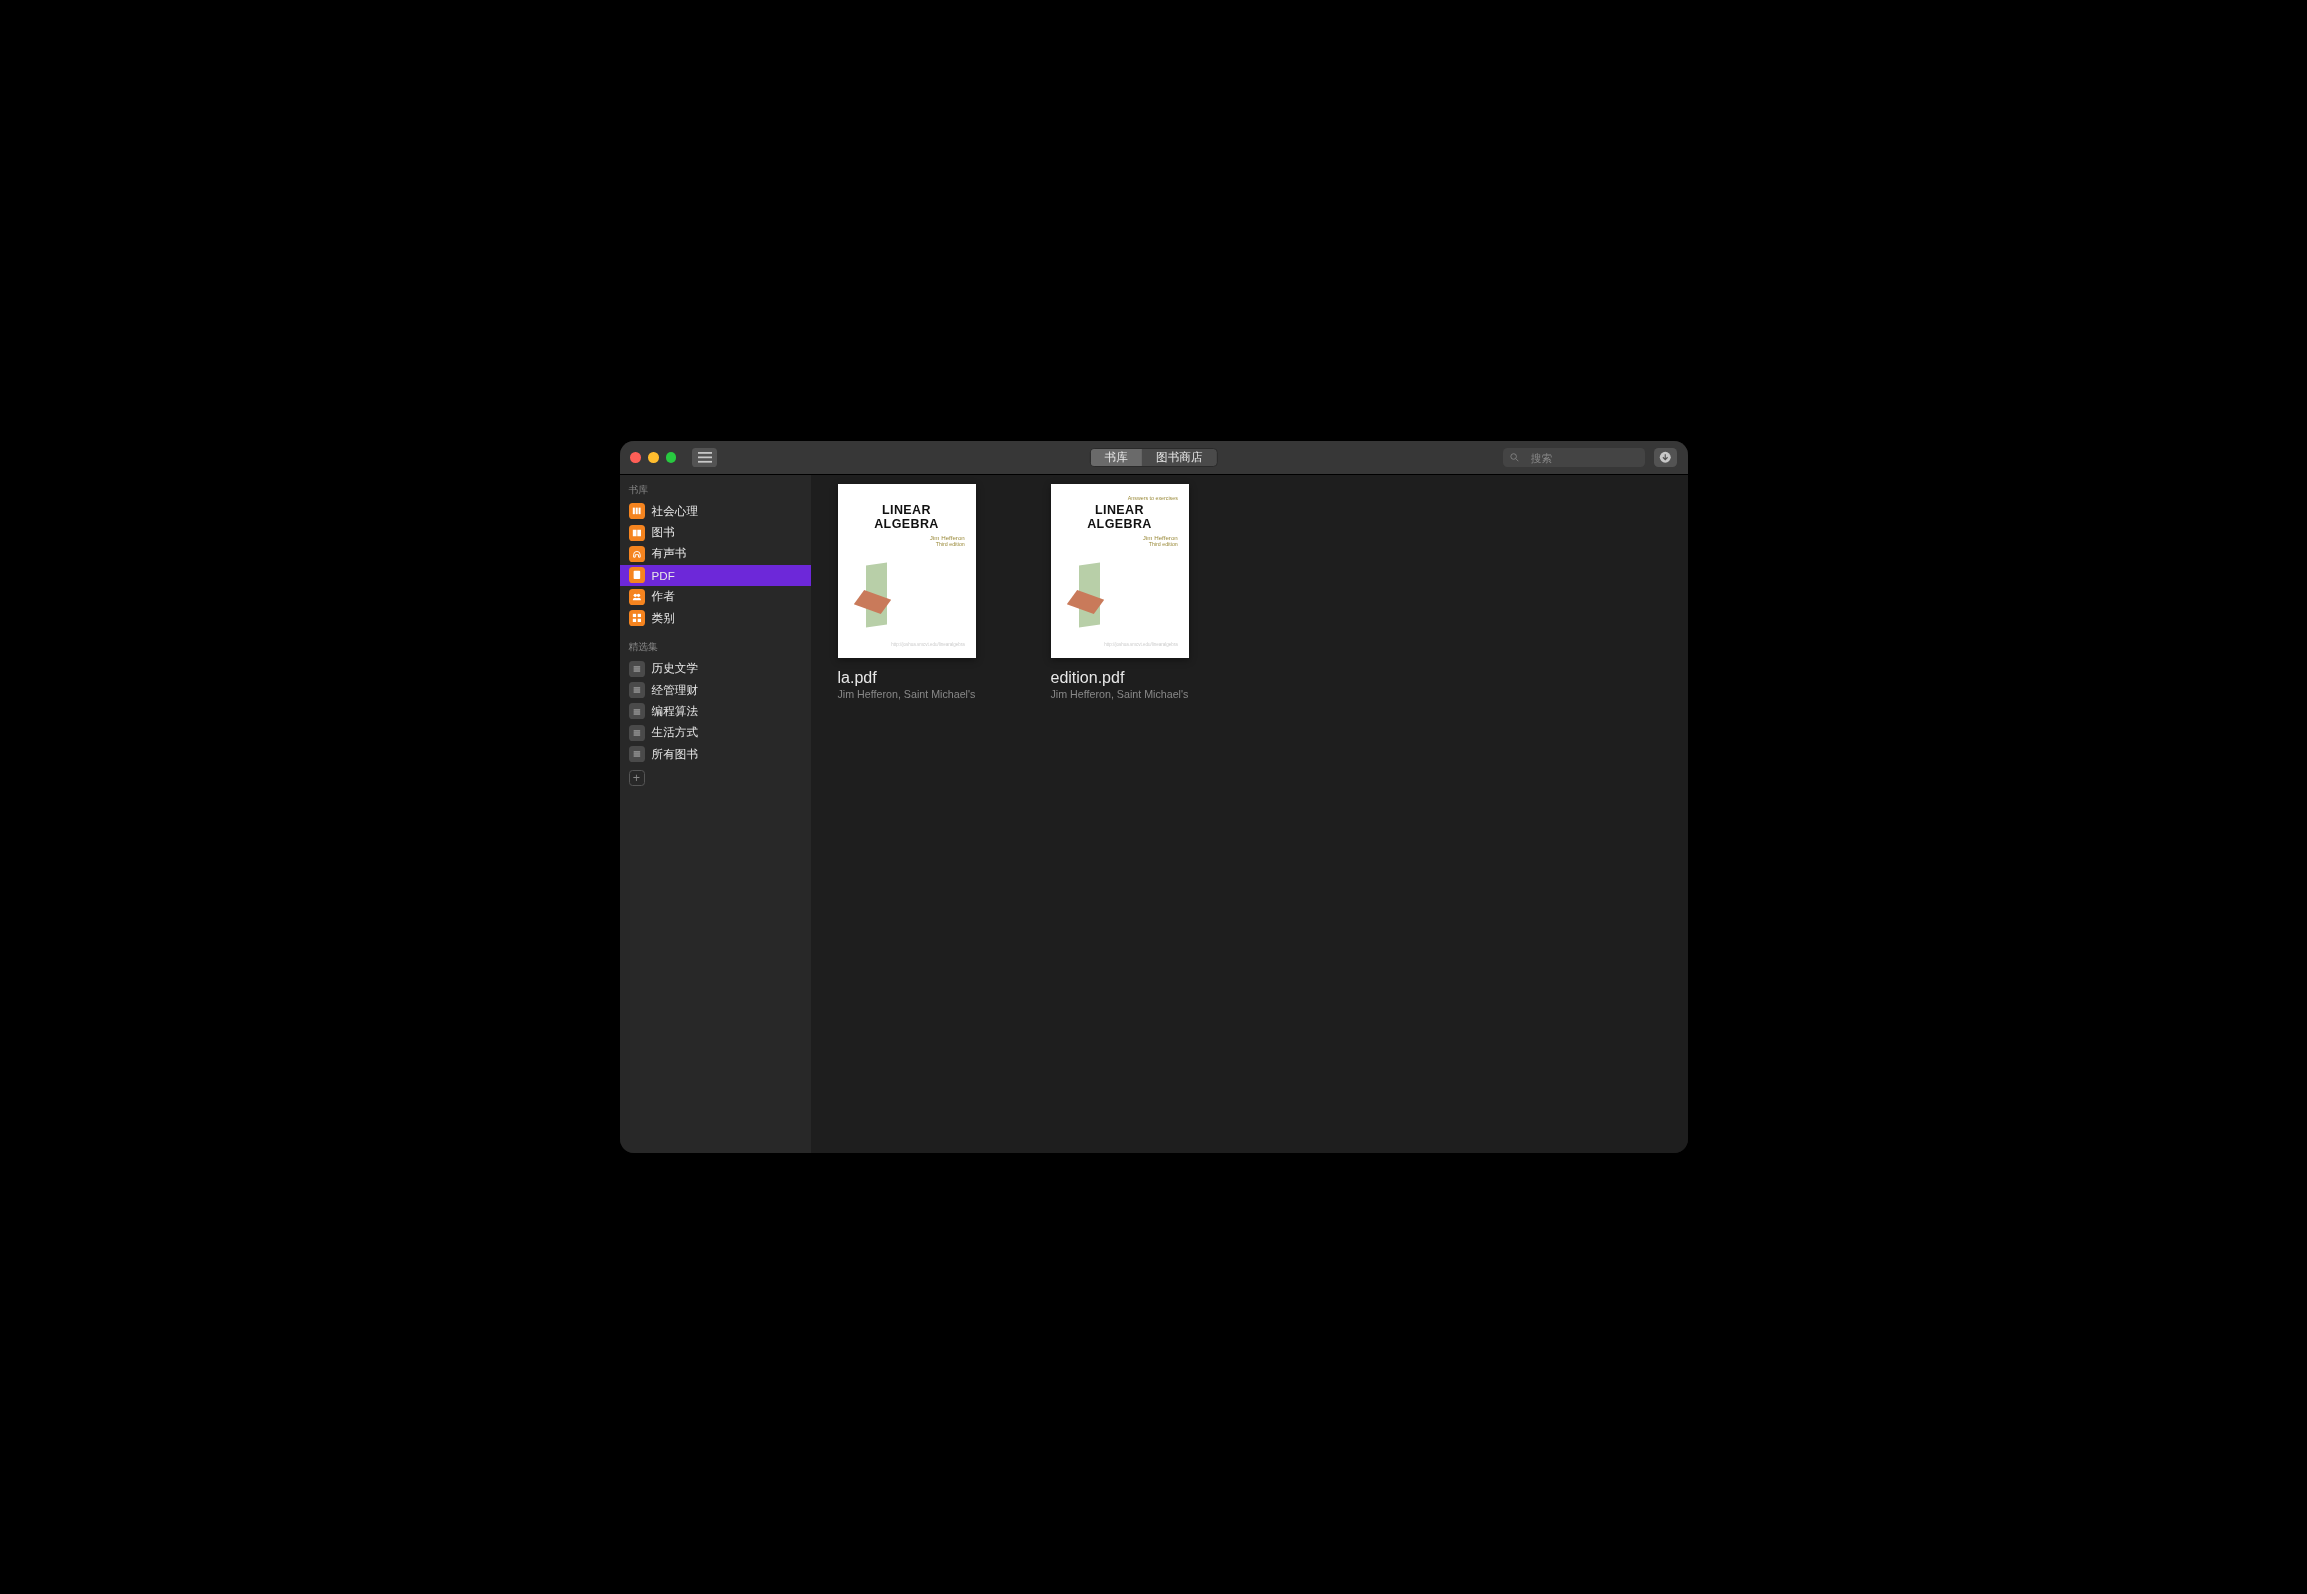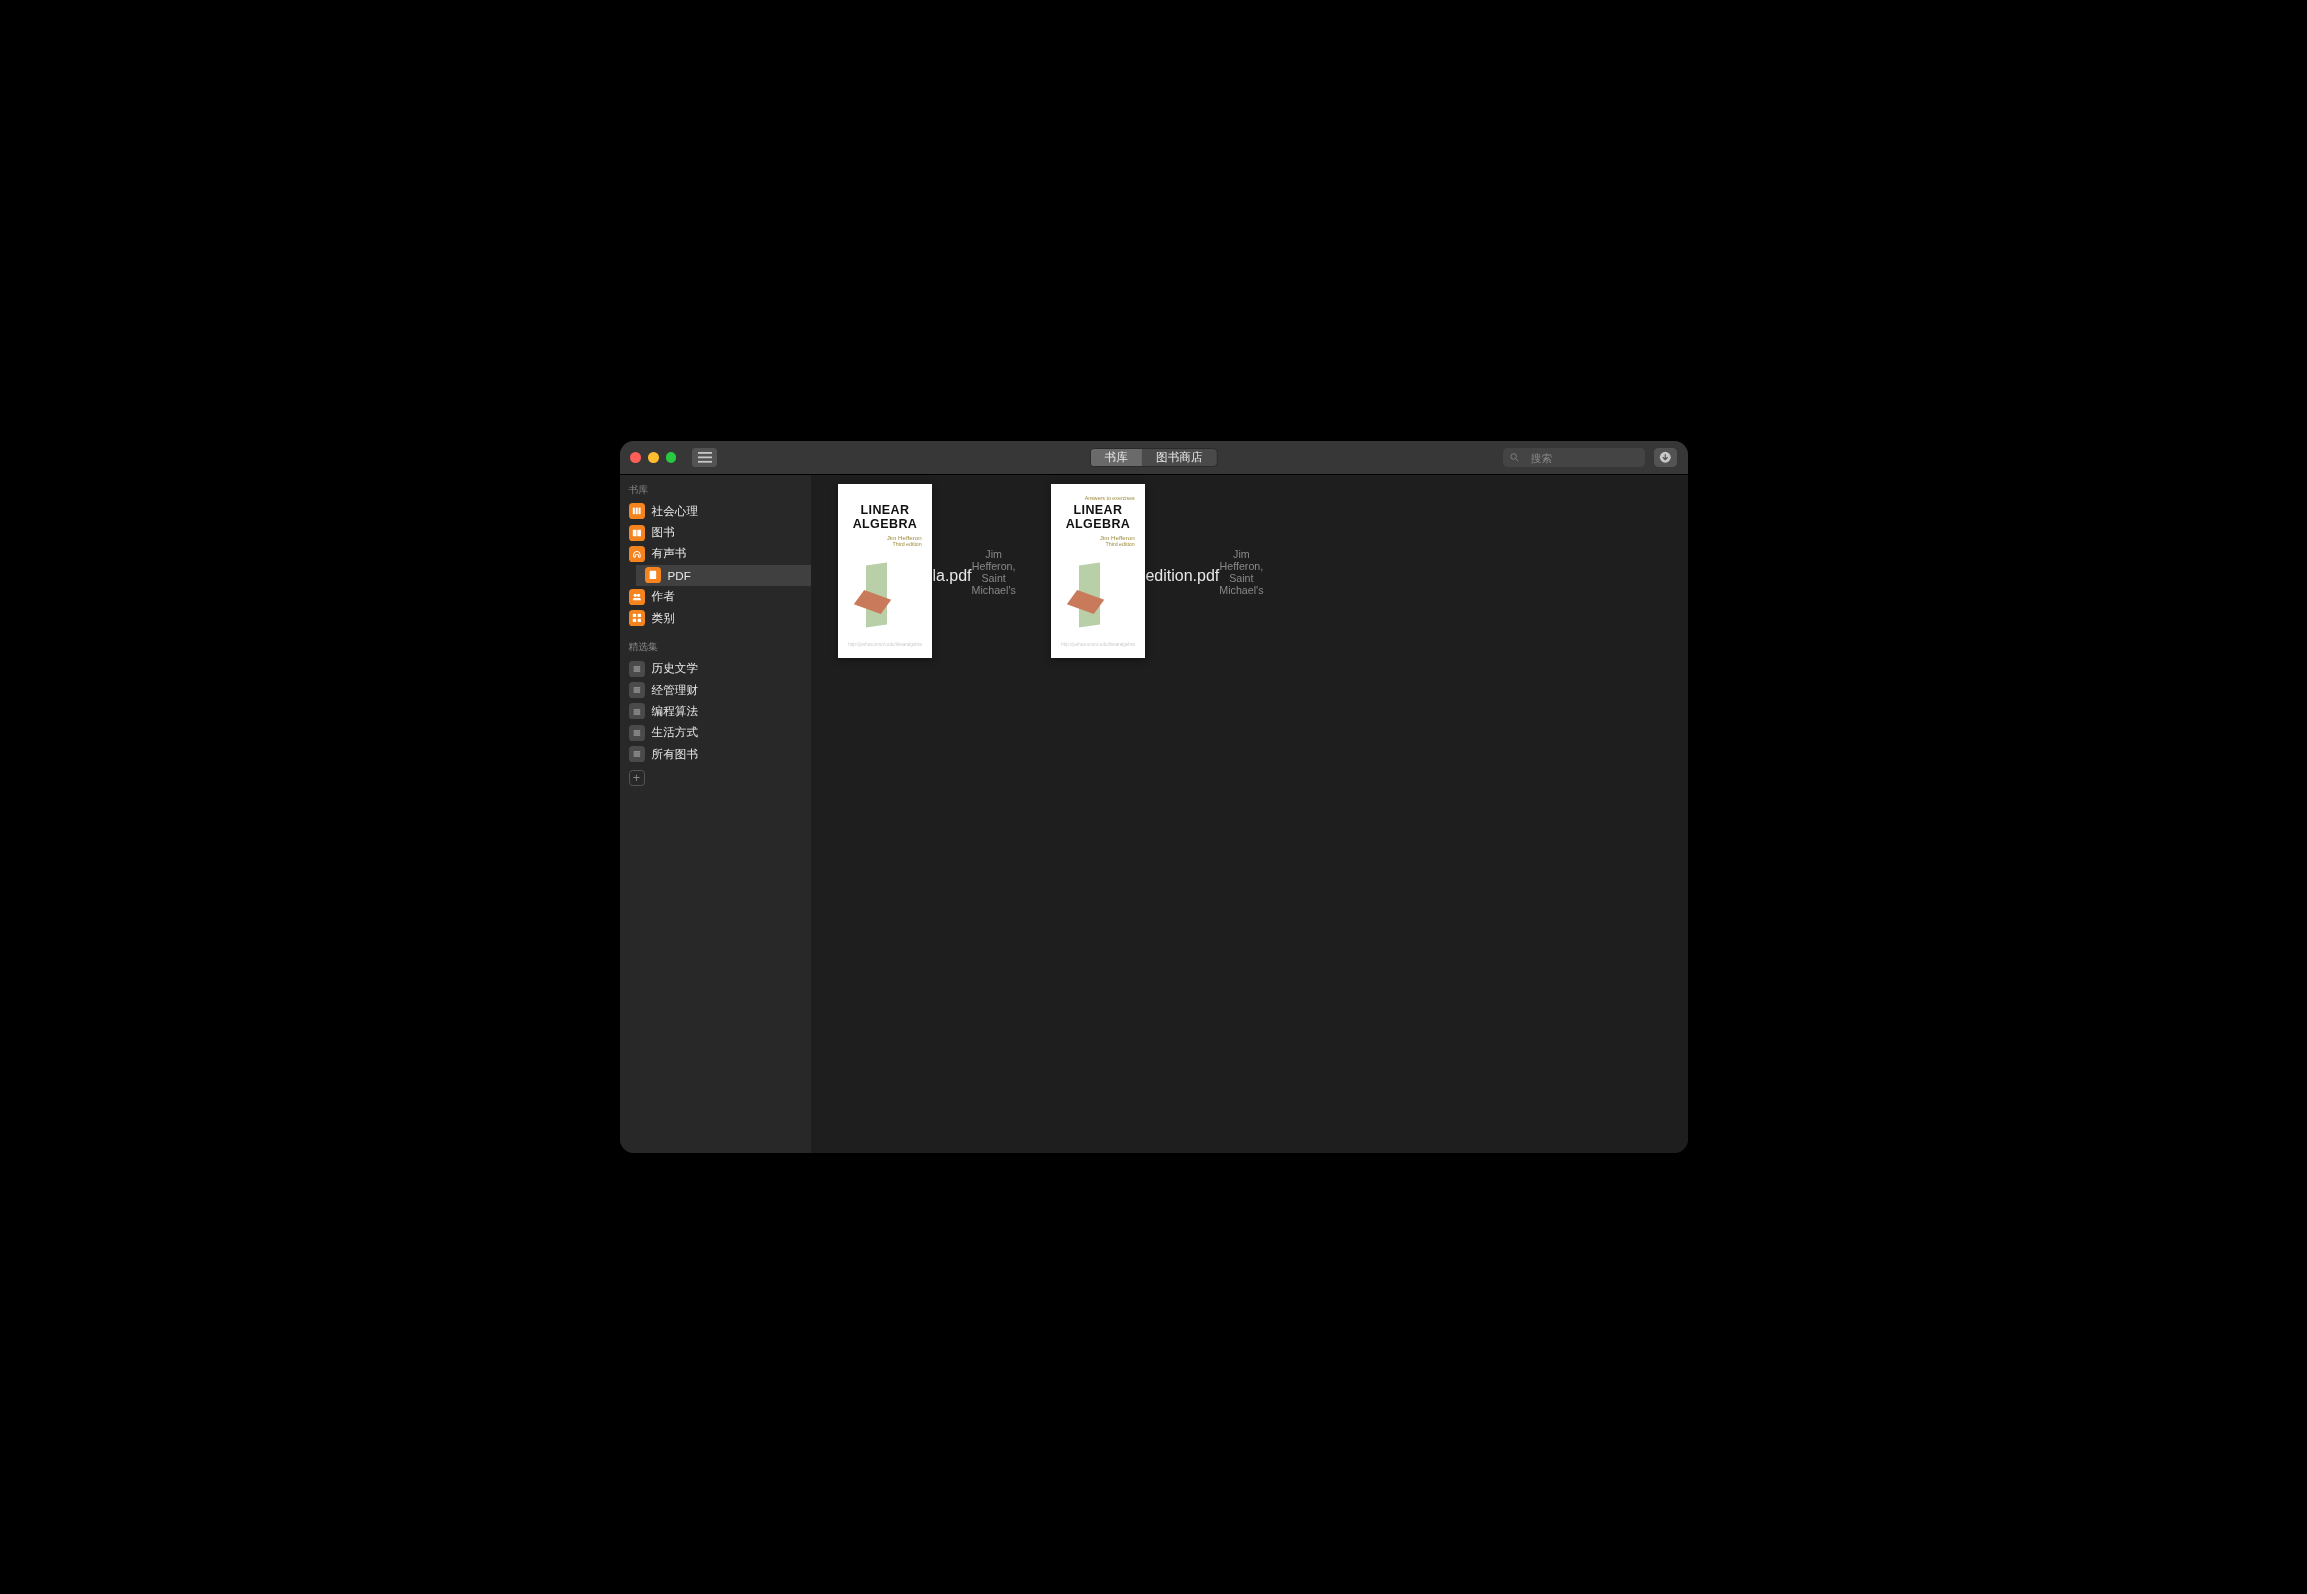--- a/index.html
+++ b/index.html
@@ -133,22 +133,21 @@
       display: flex;
       align-items: center;
       gap: 7.1px;
       padding: 2.7px 9px;
       font-size: 11.6px;
       color: #e8e8e8;
       cursor: pointer;
       height: 21.4px;
     }
     .sidebar-item.selected {
-      background: #404040;
-      margin-left: 16px;
+      background: #6d28d9;
     }
     .sidebar-icon {
       width: 16px;
       height: 16px;
       border-radius: 3.6px;
       display: flex;
       align-items: center;
       justify-content: center;
       flex-shrink: 0;
     }
@@ -190,22 +189,22 @@
     }
     .grid {
       padding: 9px 27px;
       display: flex;
       gap: 53px;
       flex-wrap: wrap;
     }
     .book {
       width: 160px;
       display: flex;
-      flex-direction: row;
-      align-items: center;
+      flex-direction: column;
+      align-items: flex-start;
     }
     .cover {
       width: 138px;
       height: 174px;
       background: #fff;
       box-shadow: 0 1.8px 7.1px rgba(0,0,0,0.4);
       display: flex;
       flex-direction: column;
       padding: 10.7px;
       cursor: pointer;

